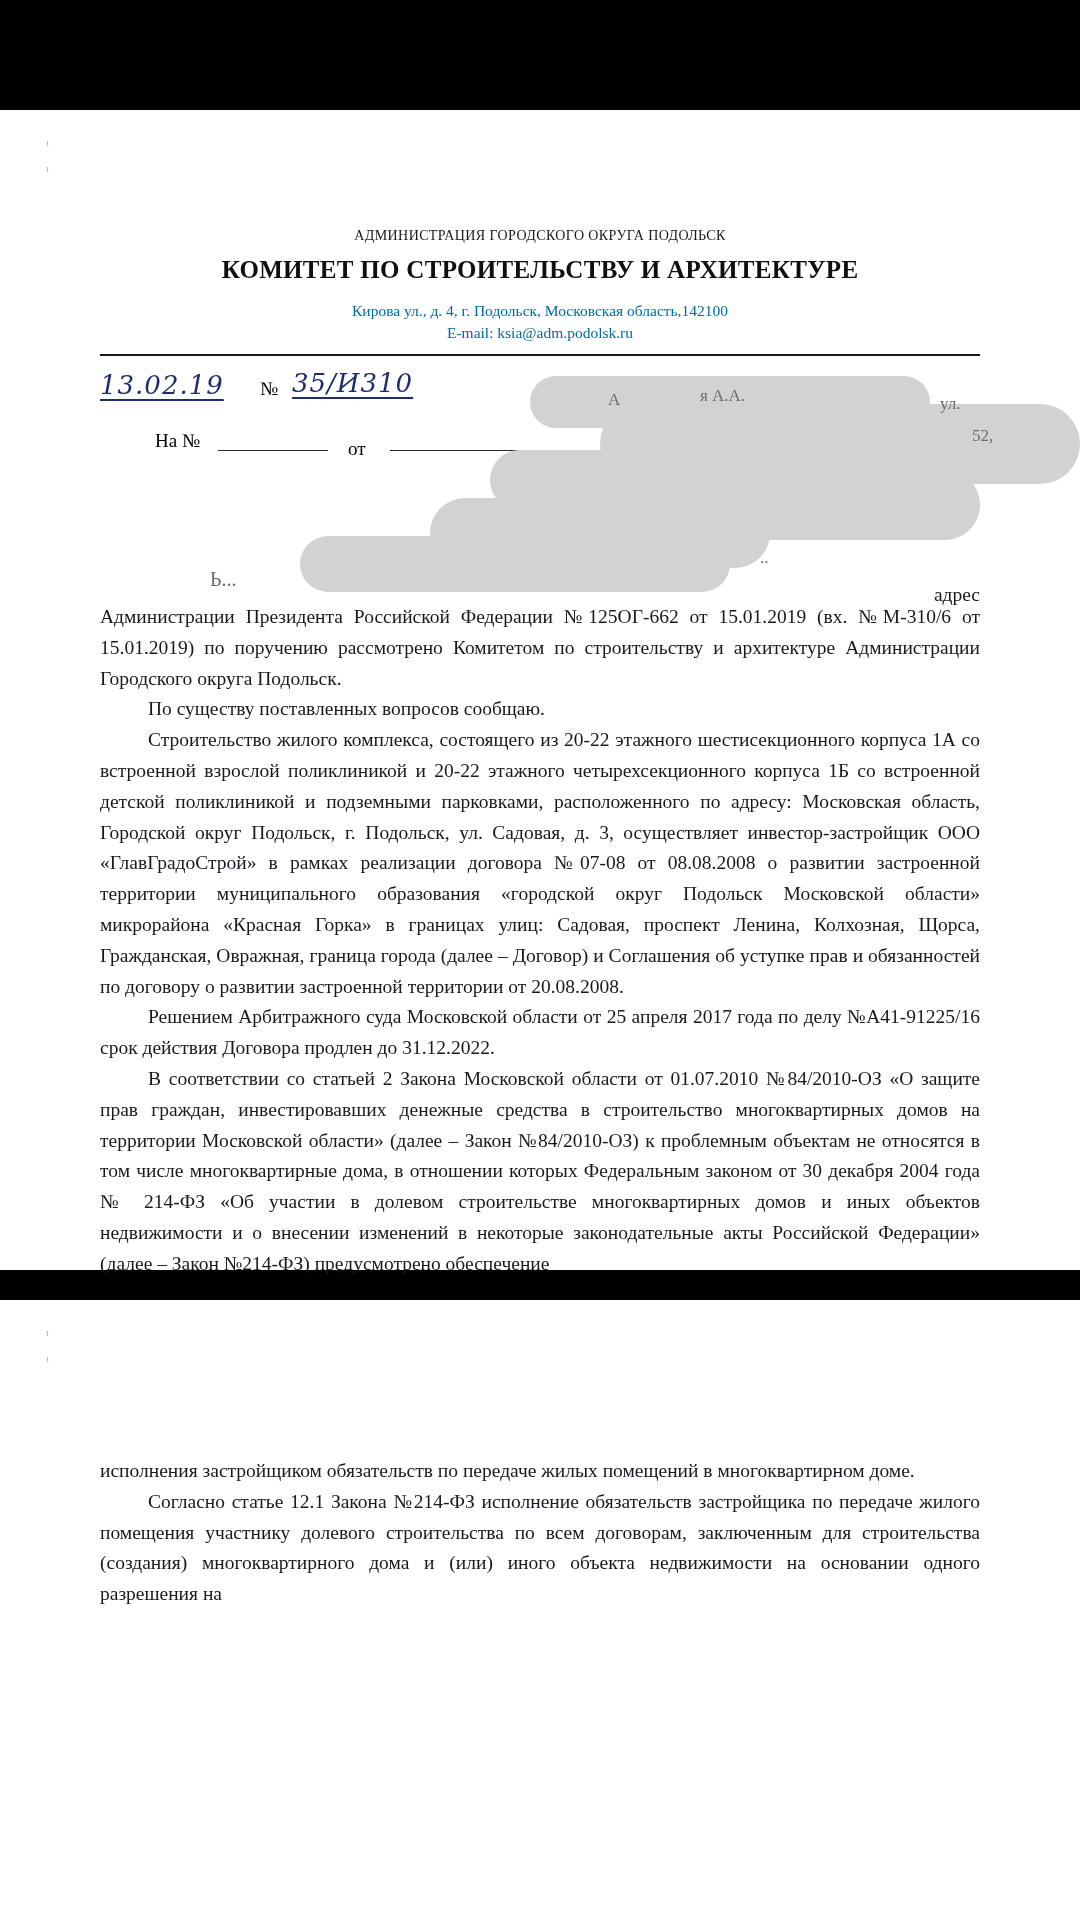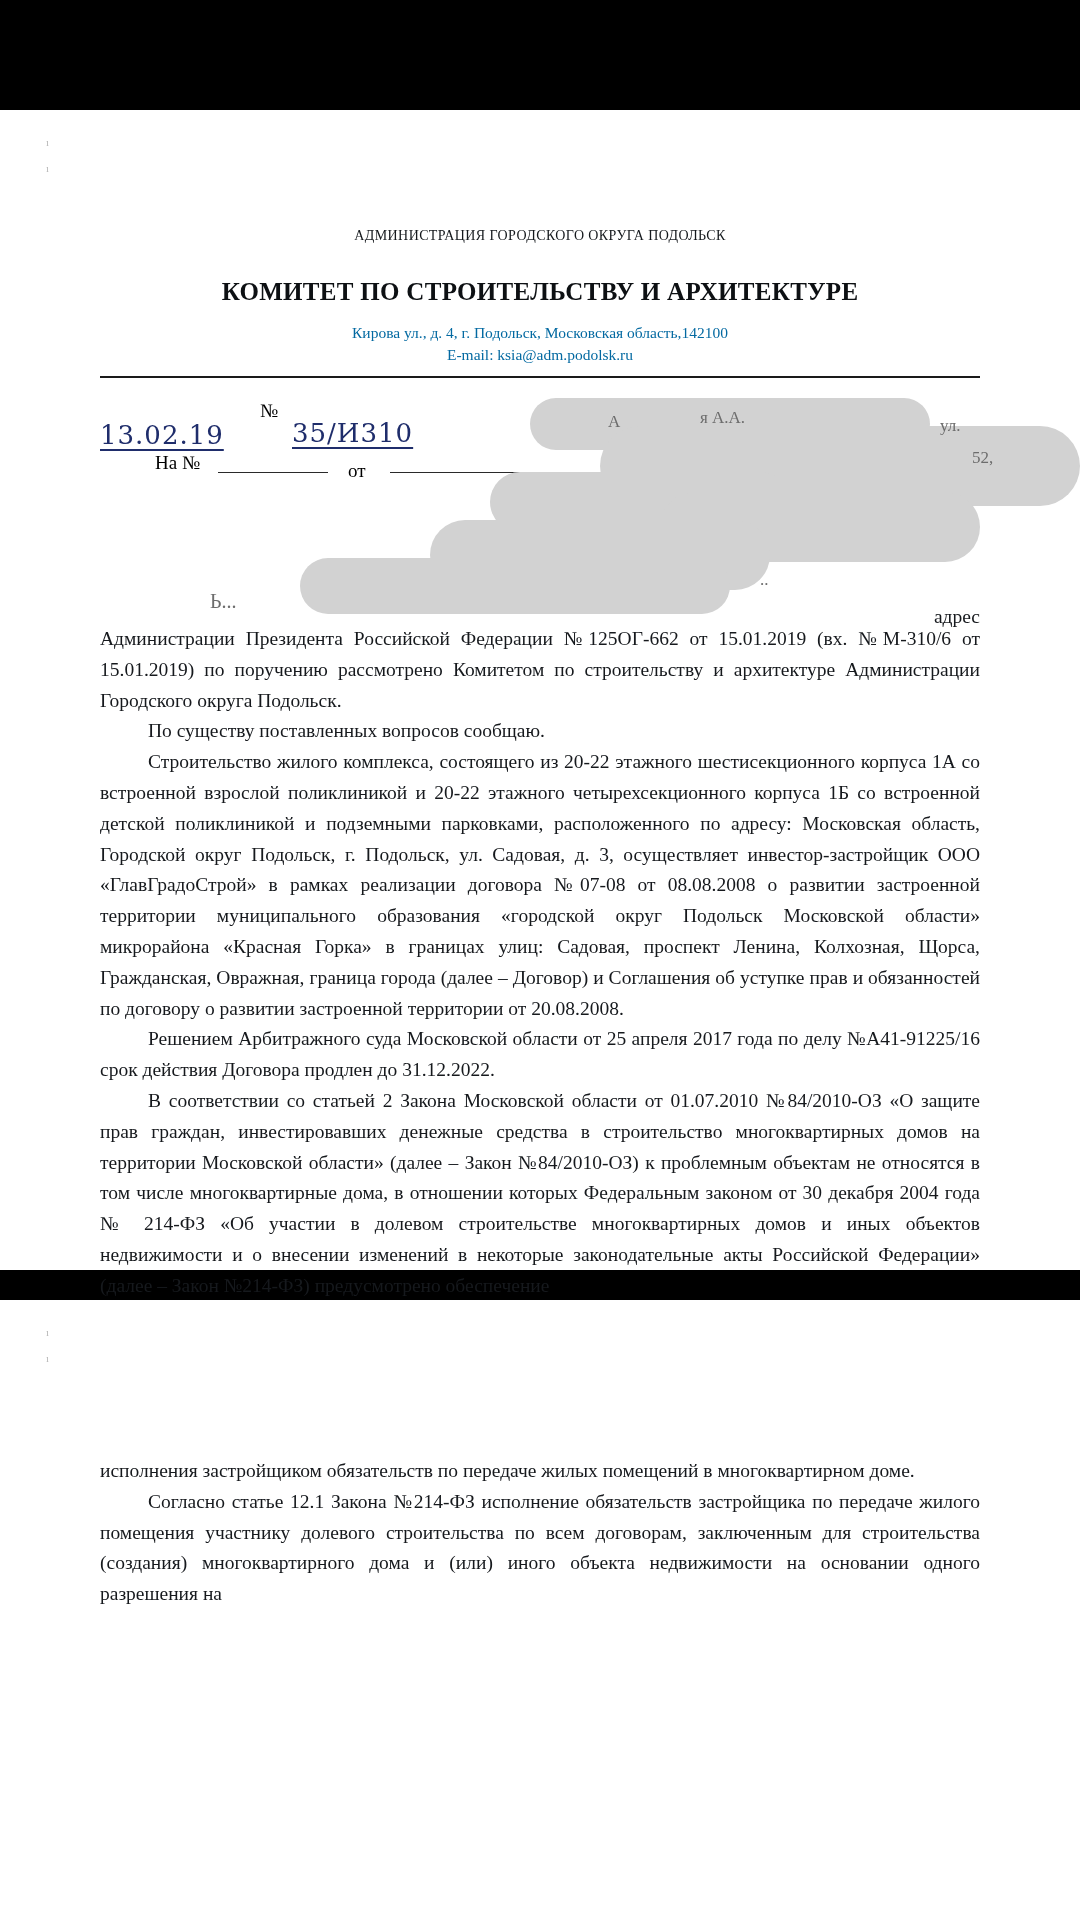--- a/index.html
+++ b/index.html
@@ -44,21 +44,21 @@
     text-align: center;
     font-size: 14px;
     letter-spacing: 0.4px;
     margin-top: 58px;
     color: #14181c;
   }
   .dept-title {
     text-align: center;
     font-size: 25px;
     font-weight: bold;
-    margin-top: 34px;
+    margin-top: 12px;
     letter-spacing: 0.3px;
     color: #0d1013;
   }
   .contact-block {
     text-align: center;
     font-size: 15.5px;
     line-height: 1.42;
     margin-top: 16px;
     color: #0369a1;
   }
@@ -68,24 +68,24 @@
     margin: 10px 0 0 0;
   }
 
   .letterhead-fields {
     position: relative;
     height: 120px;
     margin-top: 8px;
   }
   .handwritten {
     font-family: "DejaVu Serif", serif;
+    font-style: italic;
     font-size: 26px;
     color: #1f2d6b;
     letter-spacing: 1px;
-    margin-top: 28px;
   }
   .date-hw {
     position: absolute;
     left: 0px;
     top: 6px;
     text-decoration: underline;
     text-underline-offset: 5px;
   }
   .no-label {
     position: absolute;

